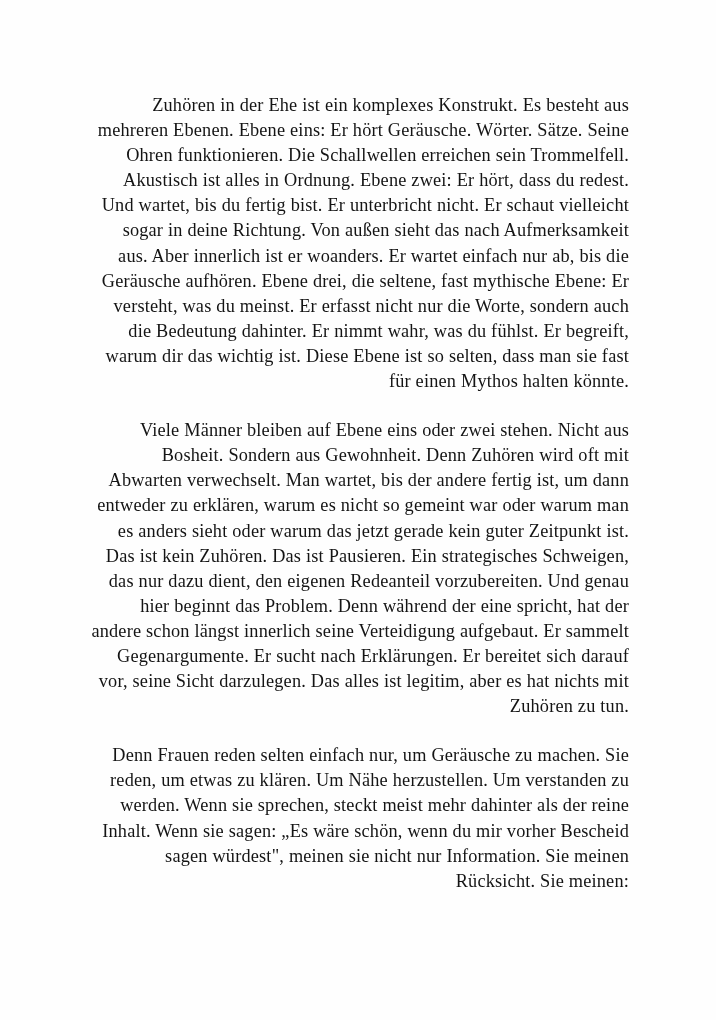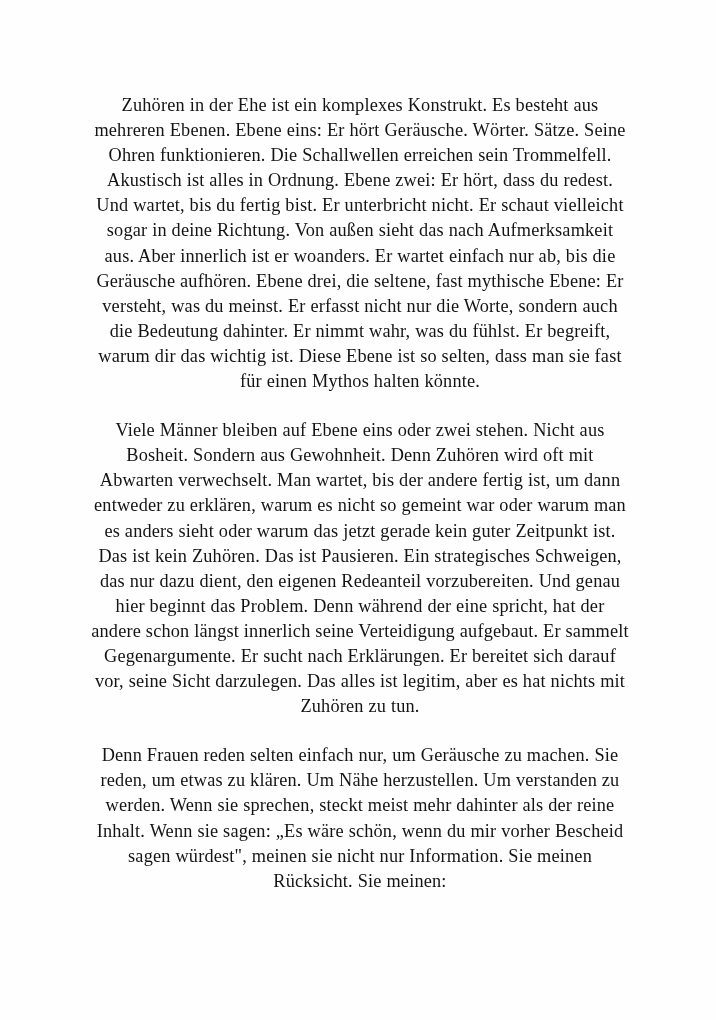--- a/index.html
+++ b/index.html
@@ -28,21 +28,21 @@
     left: 91px;
     top: 93px;
     width: 538px;
   }
 
   .paragraph {
     margin: 0 0 24px 0;
     font-size: 18.3px;
     line-height: 25.1px;
     color: #141414;
-    text-align: center;
+    text-align: right;
     letter-spacing: 0.01em;
     word-spacing: 0.005em;
     -webkit-font-smoothing: antialiased;
     text-rendering: optimizeLegibility;
     white-space: pre-wrap;
   }
 
   .paragraph:last-child {
     margin-bottom: 8px;
   }

